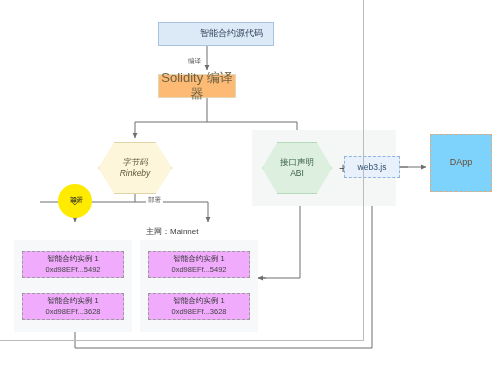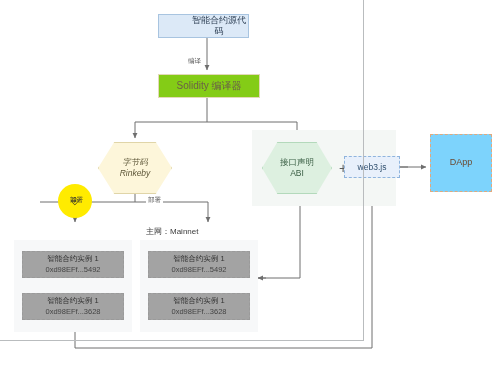--- a/index.html
+++ b/index.html
@@ -11,29 +11,29 @@
     position:relative;
   }
   #canvas{position:absolute;inset:0;width:499px;height:367px;}
   svg.wires{position:absolute;left:0;top:0;width:499px;height:367px;pointer-events:none;}
 
   .node{position:absolute;box-sizing:border-box;display:flex;align-items:center;
         justify-content:center;text-align:center;line-height:1.25;}
 
   
   .src{
-    left:158px;top:14px;width:91px;height:24px;
+    left:158px;top:22px;width:116px;height:24px;
     background:#dce9f7;border:1px solid #a8c4e0;
     font-size:9px;color:#2b3d52;padding-left:31px;
   }
   
   .compiler{
-    left:158px;top:74px;width:102px;height:24px;
-    background:#84cc16;border:1px solid #e3d9b8;
-    font-size:10px;color:#6b6246;
+    left:158px;top:74px;width:78px;height:24px;
+    background:#fdba74;border:1px solid #e3d9b8;
+    font-size:13px;color:#6b6246;
   }
   
   .hex{
     width:74px;height:52px;
     background:#fdf6da;border:1px solid #e0d5a8;
     clip-path:polygon(22% 0%,78% 0%,100% 50%,78% 100%,22% 100%,0% 50%);
     font-size:8.5px;color:#5e5739;flex-direction:column;
   }
   .hex.bytecode{left:98px;top:142px;font-style:italic;}
   .hex.abi{
@@ -68,21 +68,21 @@
   
   .netlabel{
     position:absolute;font-size:8px;color:#3b3b3b;white-space:nowrap;
   }
   #label-test{left:18px;top:226px;}
   #label-main{left:146px;top:226px;}
 
   
   .inst{
     position:absolute;box-sizing:border-box;
-    background:#a3a3a3;border:1px dashed #9a9a9a;
+    background:#f0abfc;border:1px dashed #9a9a9a;
     display:flex;flex-direction:column;align-items:center;justify-content:center;
     font-size:7.5px;color:#333;line-height:1.45;
   }
   .inst .addr{font-size:7.5px;color:#444;}
   #t-inst-1{left:22px;top:251px;width:102px;height:27px;}
   #t-inst-2{left:22px;top:293px;width:102px;height:27px;}
   #m-inst-1{left:148px;top:251px;width:102px;height:27px;}
   #m-inst-2{left:148px;top:293px;width:102px;height:27px;}
 
   

